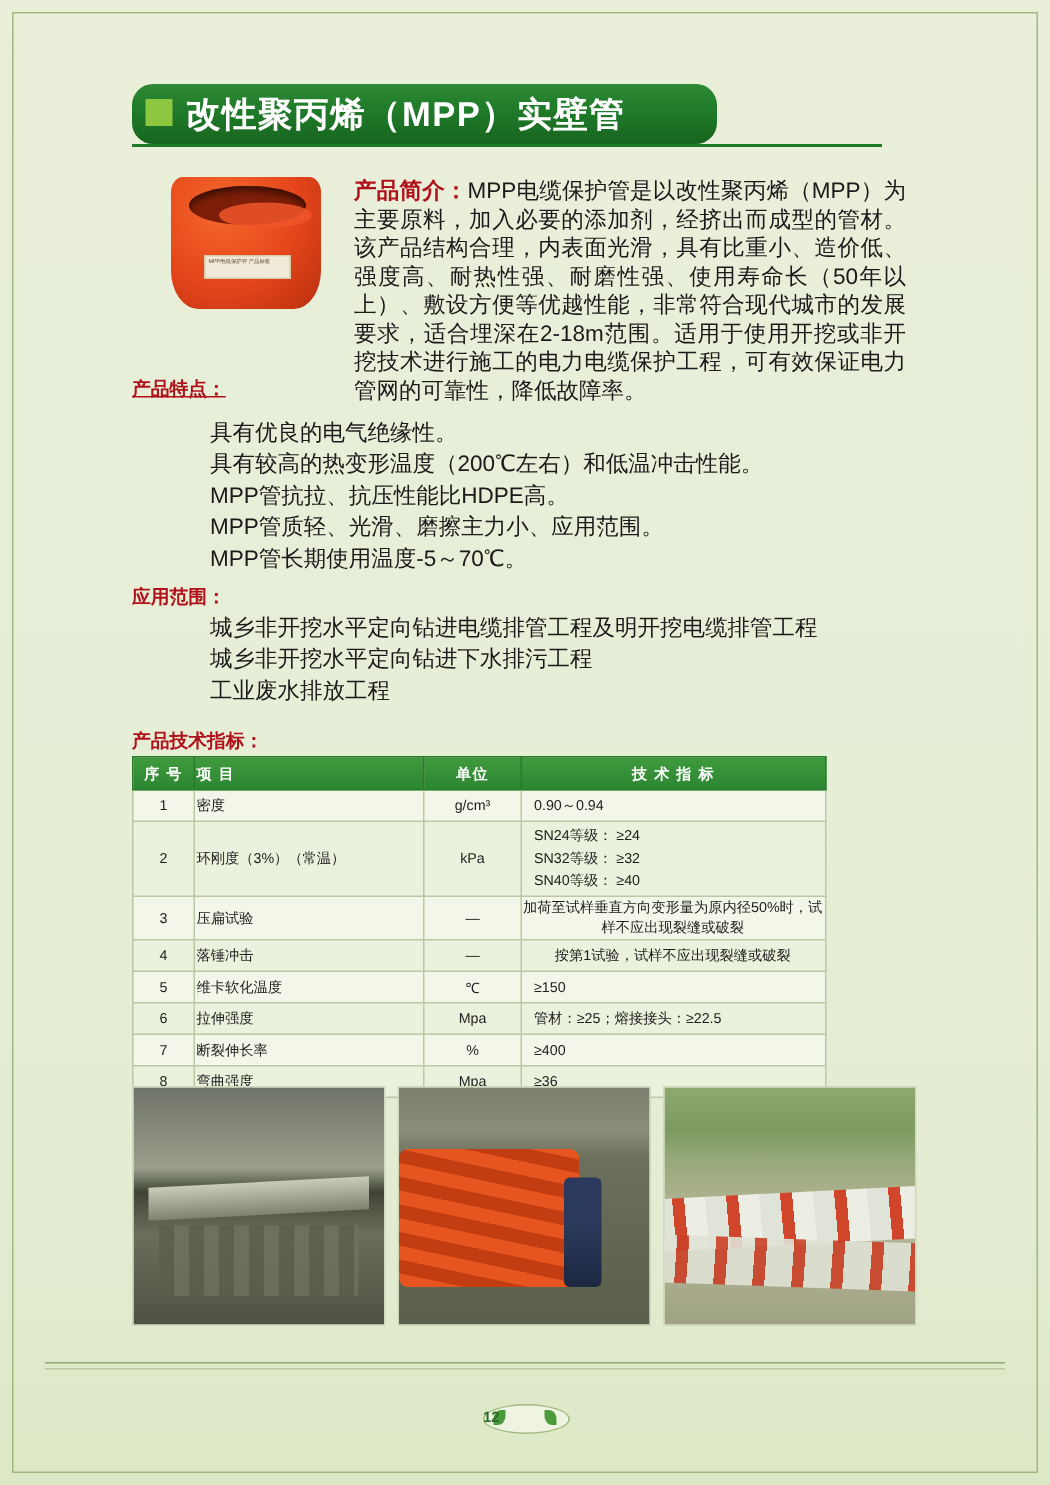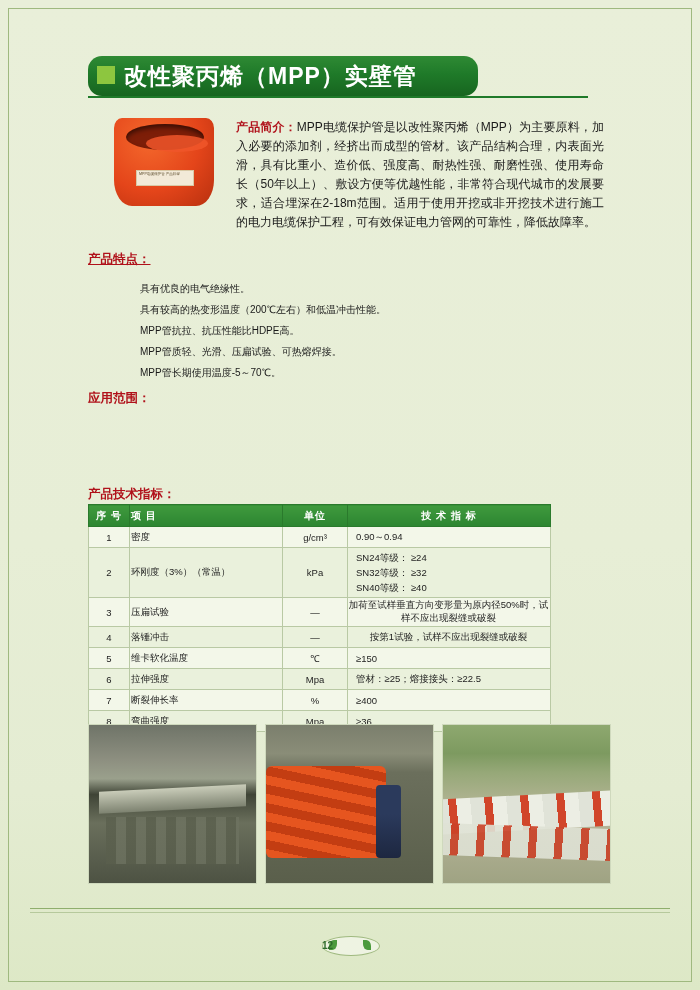--- a/index.html
+++ b/index.html
@@ -111,40 +111,40 @@
     line-height: 4.4px;
     padding: 1px 2px;
     box-sizing: border-box;
     overflow: hidden;
   }
 
   .intro {
     position: absolute;
     left: 236px; top: 118px;
     width: 368px;
-    font-size: 12px;
+    font-size: 15px;
     line-height: 19px;
     color: #1a1a1a;
     text-align: justify;
   }
   .intro .lead {
     color: #b0111a;
     font-weight: bold;
   }
 
   
   .sec-head {
     position: absolute;
     color: #b0111a;
     font-weight: bold;
     font-size: 12.5px;
   }
   .bullets {
     position: absolute;
-    font-size: 10px;
+    font-size: 15px;
     line-height: 21px;
     color: #1a1a1a;
   }
 
   #features-head { left: 88px; top: 251px; text-decoration: underline; }
   #features-list { left: 140px; top: 278px; }
   #apply-head   { left: 88px; top: 390px; }
   #apply-list   { left: 140px; top: 408px; }
   #spec-head    { left: 88px; top: 486px; }
 
@@ -335,25 +335,30 @@
 
     <div class="intro">
       <span class="lead">产品简介：</span><span>MPP电缆保护管是以改性聚丙烯（MPP）为主要原料，加入必要的添加剂，经挤出而成型的管材。该产品结构合理，内表面光滑，具有比重小、造价低、强度高、耐热性强、耐磨性强、使用寿命长（50年以上）、敷设方便等优越性能，非常符合现代城市的发展要求，适合埋深在2-18m范围。适用于使用开挖或非开挖技术进行施工的电力电缆保护工程，可有效保证电力管网的可靠性，降低故障率。</span>
     </div>
 
     <div class="sec-head" id="features-head">产品特点：</div>
     <div class="bullets" id="features-list">
       <div>具有优良的电气绝缘性。</div>
       <div>具有较高的热变形温度（200℃左右）和低温冲击性能。</div>
       <div>MPP管抗拉、抗压性能比HDPE高。</div>
-      <div>MPP管质轻、光滑、压扁试验、可热熔焊接。</div>
+      <div>MPP管质轻、光滑、磨擦主力小、应用范围。</div>
       <div>MPP管长期使用温度-5～70℃。</div>
     </div>
 
     <div class="sec-head" id="apply-head">应用范围：</div>
+    <div class="bullets" id="apply-list">
+      <div>城乡非开挖水平定向钻进电缆排管工程及明开挖电缆排管工程</div>
+      <div>城乡非开挖水平定向钻进下水排污工程</div>
+      <div>工业废水排放工程</div>
+    </div>
 
     <div class="sec-head" id="spec-head">产品技术指标：</div>
 
     <div class="table-wrap">
       <table class="spec">
         <thead>
           <tr>
             <th class="c-no">序 号</th>
             <th class="c-item">项  目</th>
             <th class="c-unit">单位</th>

